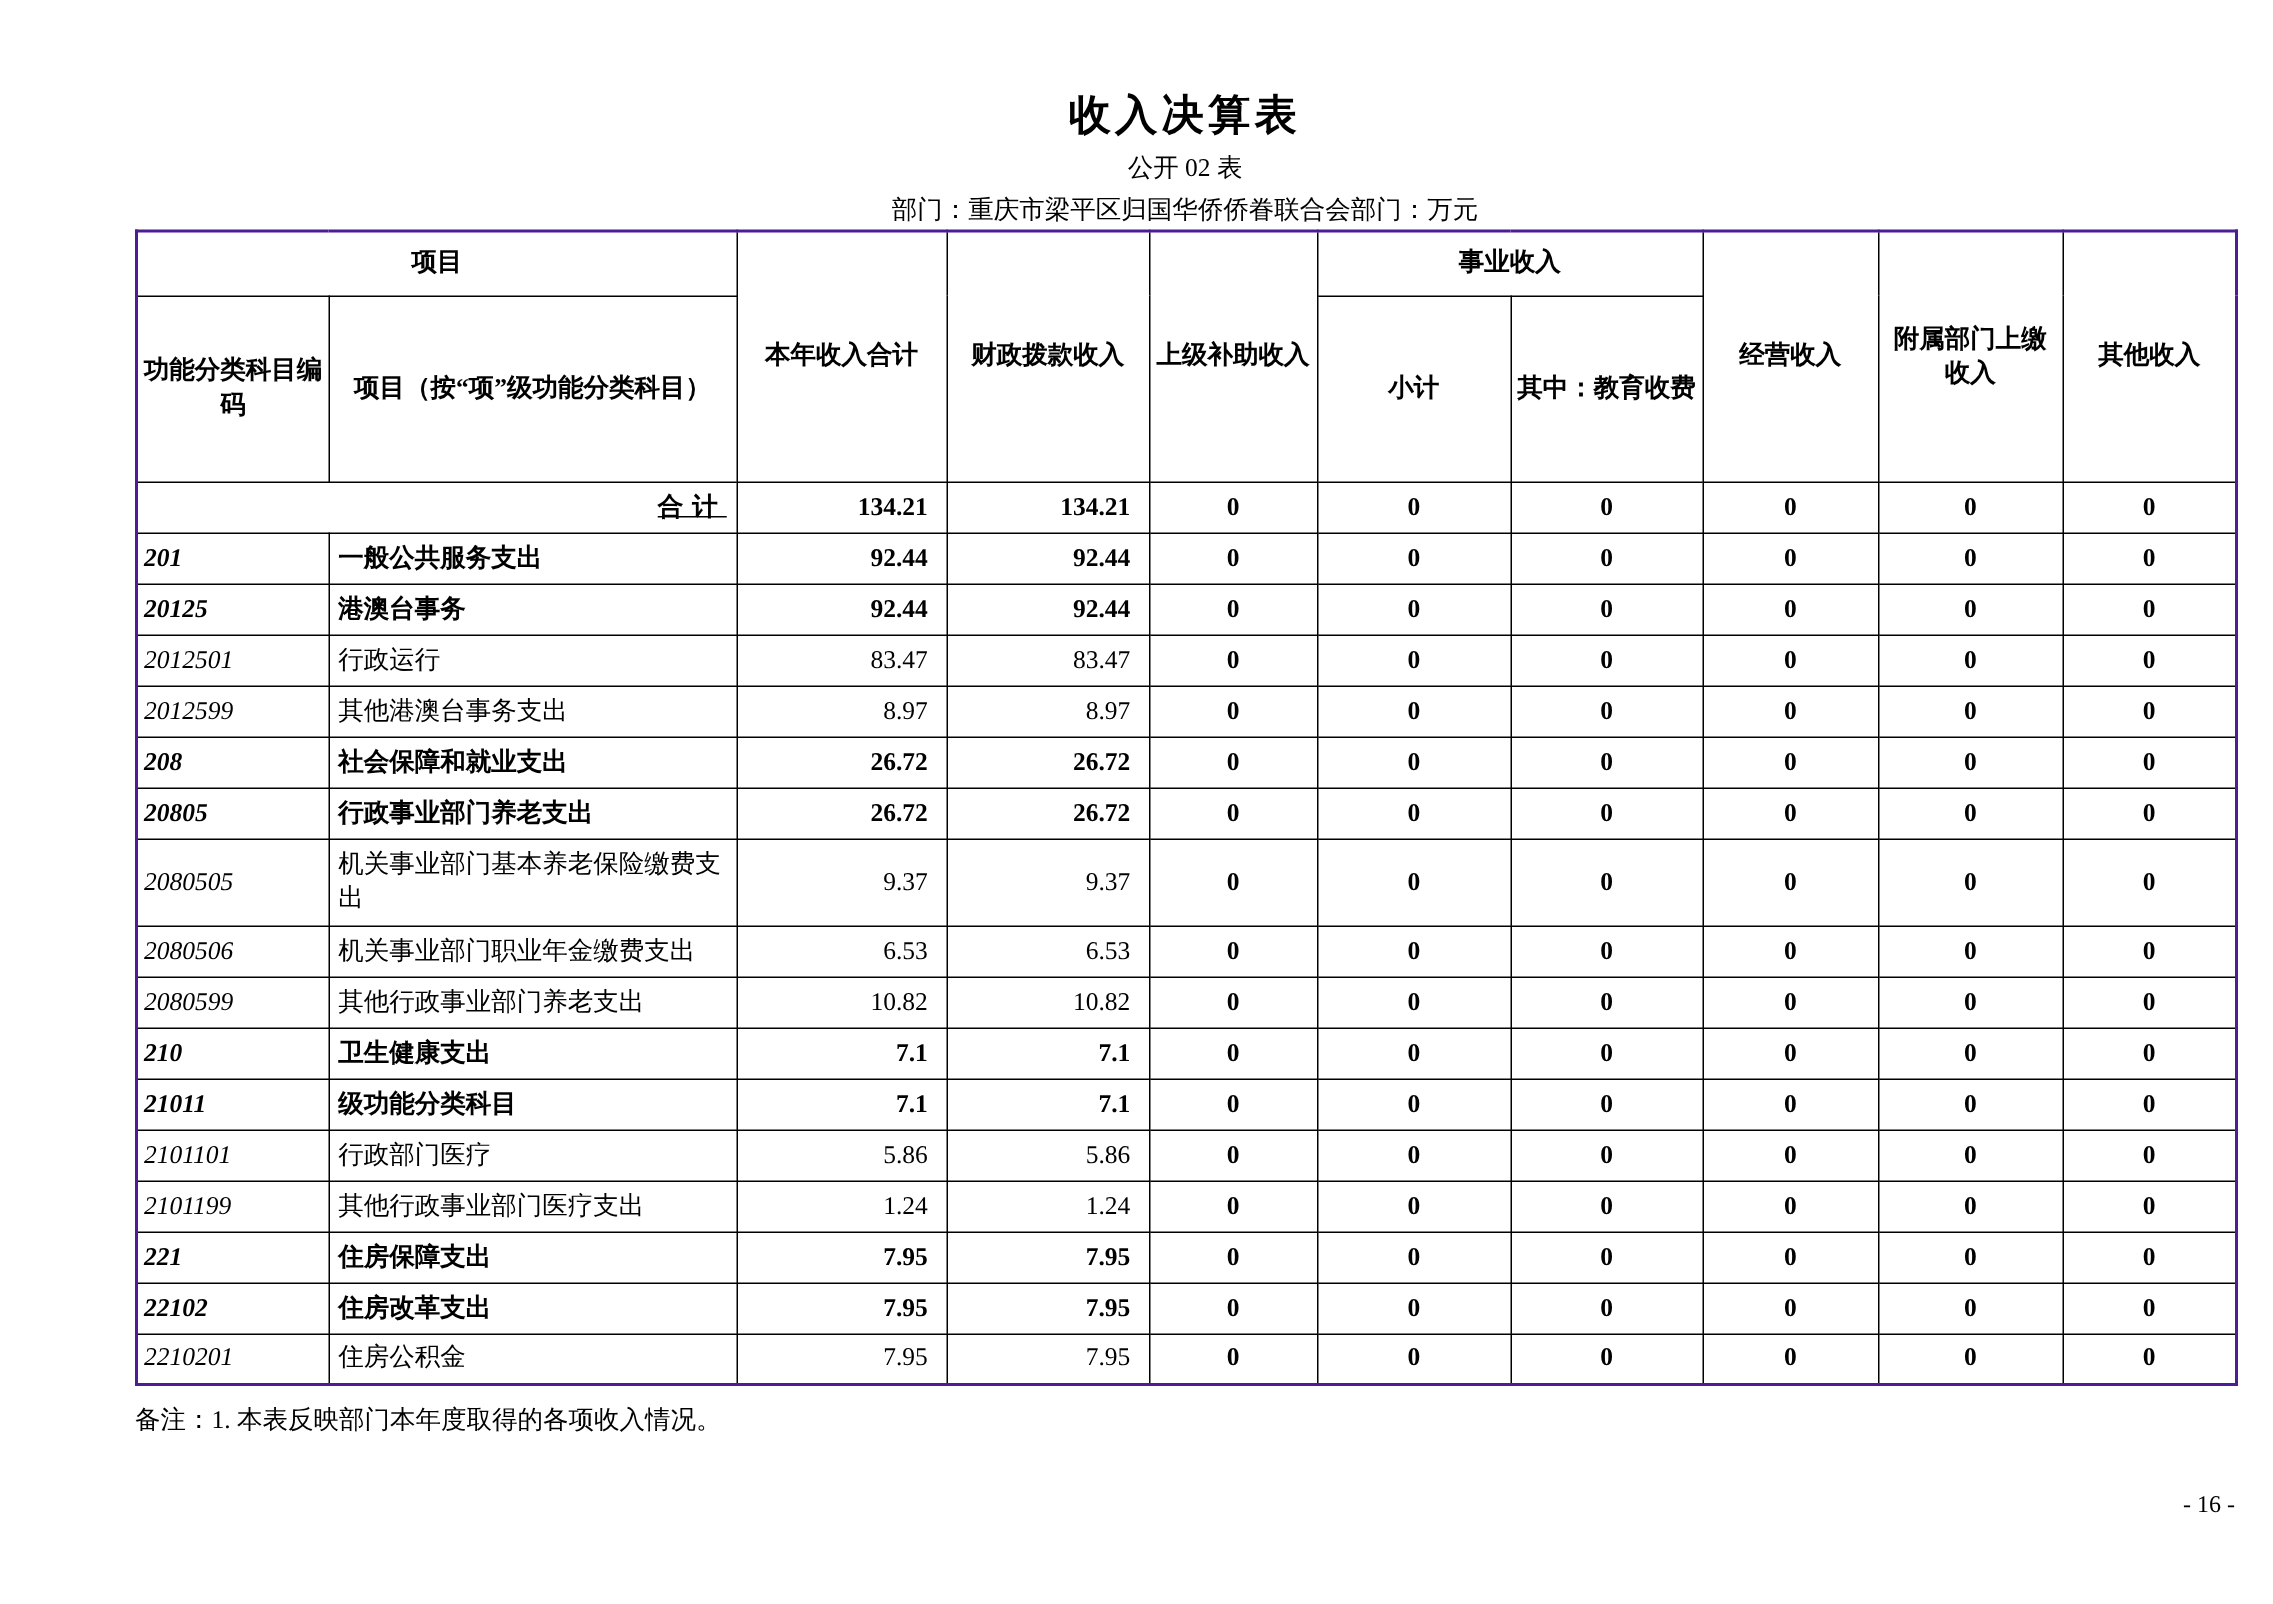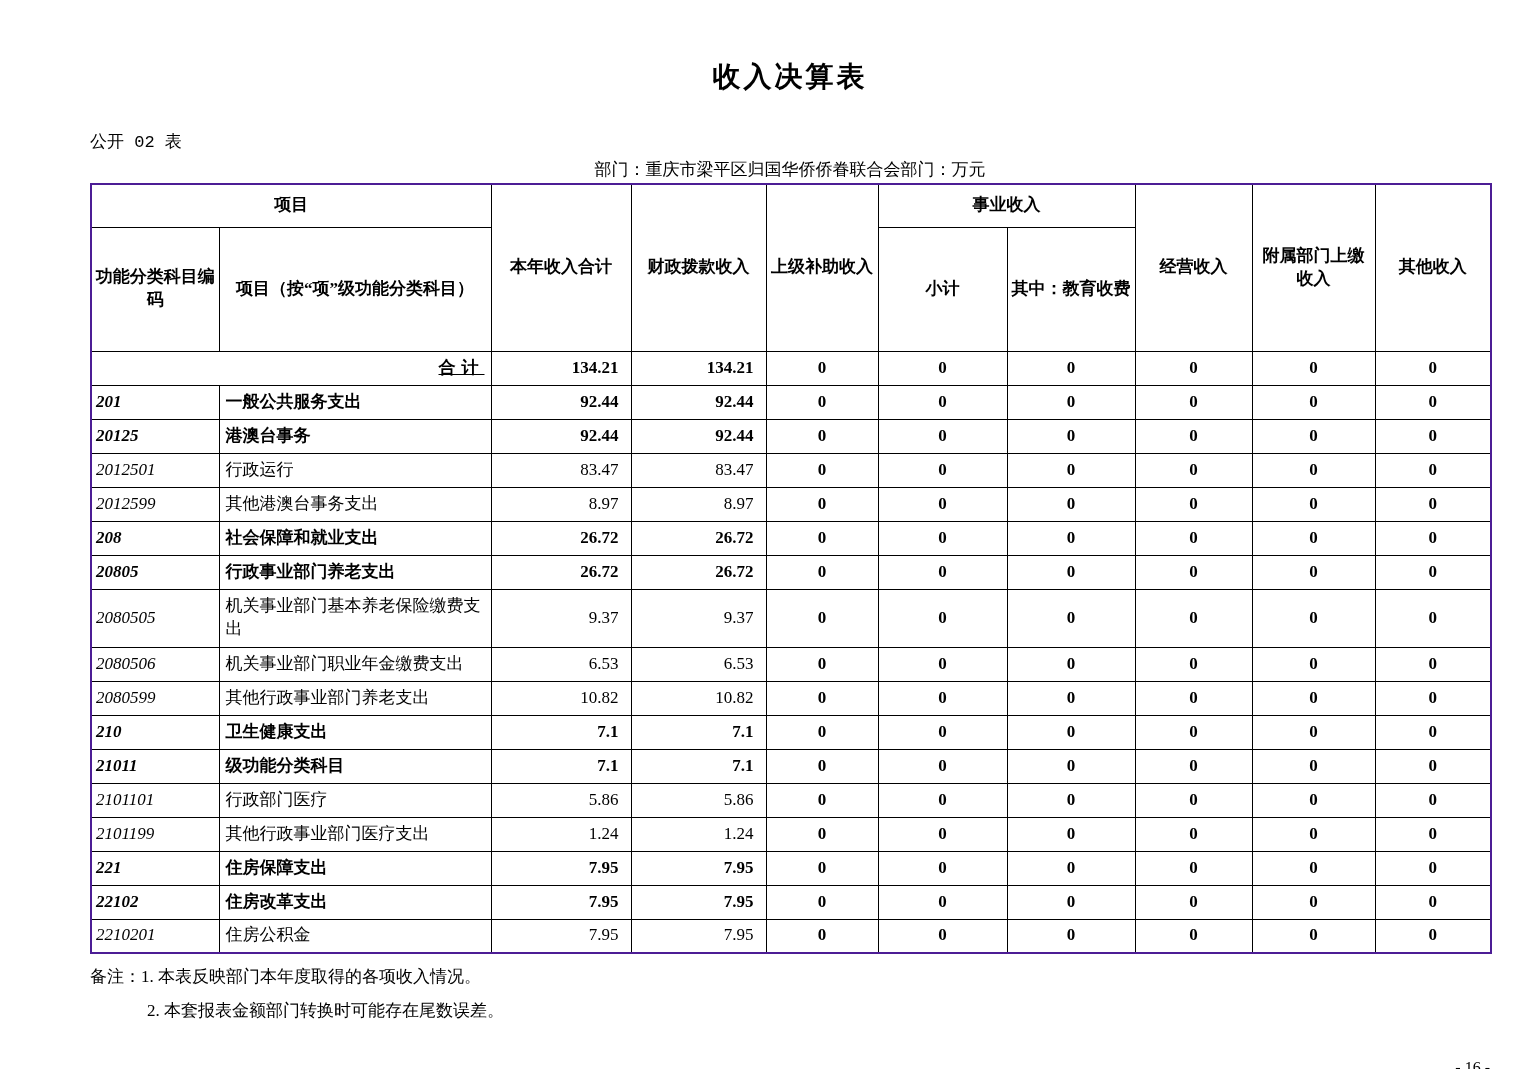--- a/index.html
+++ b/index.html
@@ -20,25 +20,24 @@
     border-radius: 14px;
   }
   .title {
     margin: 0;
     font-size: 28px;
     font-weight: bold;
     text-align: center;
     letter-spacing: 3px;
   }
   .pub-line {
-    text-align: left;
-    font-size: 17px;
-    margin-top: 34px;
+    text-align: center;
+    font-size: 17px;
+    margin-top: 4px;
     height: 22px;
-    font-family: Liberation Mono, monospace;
   }
   .meta-line {
     display: flex;
     justify-content: center;
     font-size: 17px;
     margin: 6px 0 3px 0;
     height: 22px;
   }
   table.income-table {
     border-collapse: collapse;
@@ -332,18 +331,17 @@
           <td class="zero">0</td>
           <td class="zero">0</td>
           <td class="zero">0</td>
           <td class="zero">0</td>
         </tr>
       </tbody>
   </table>
 
   <div class="notes">
     <div class="note1">备注：1. 本表反映部门本年度取得的各项收入情况。</div>
-    <div class="note2">2. 本套报表金额部门转换时可能存在尾数误差。</div>
   </div>
 
   <div class="page-num">- 16 -</div>
 
 </div>
 
 </body></html>

